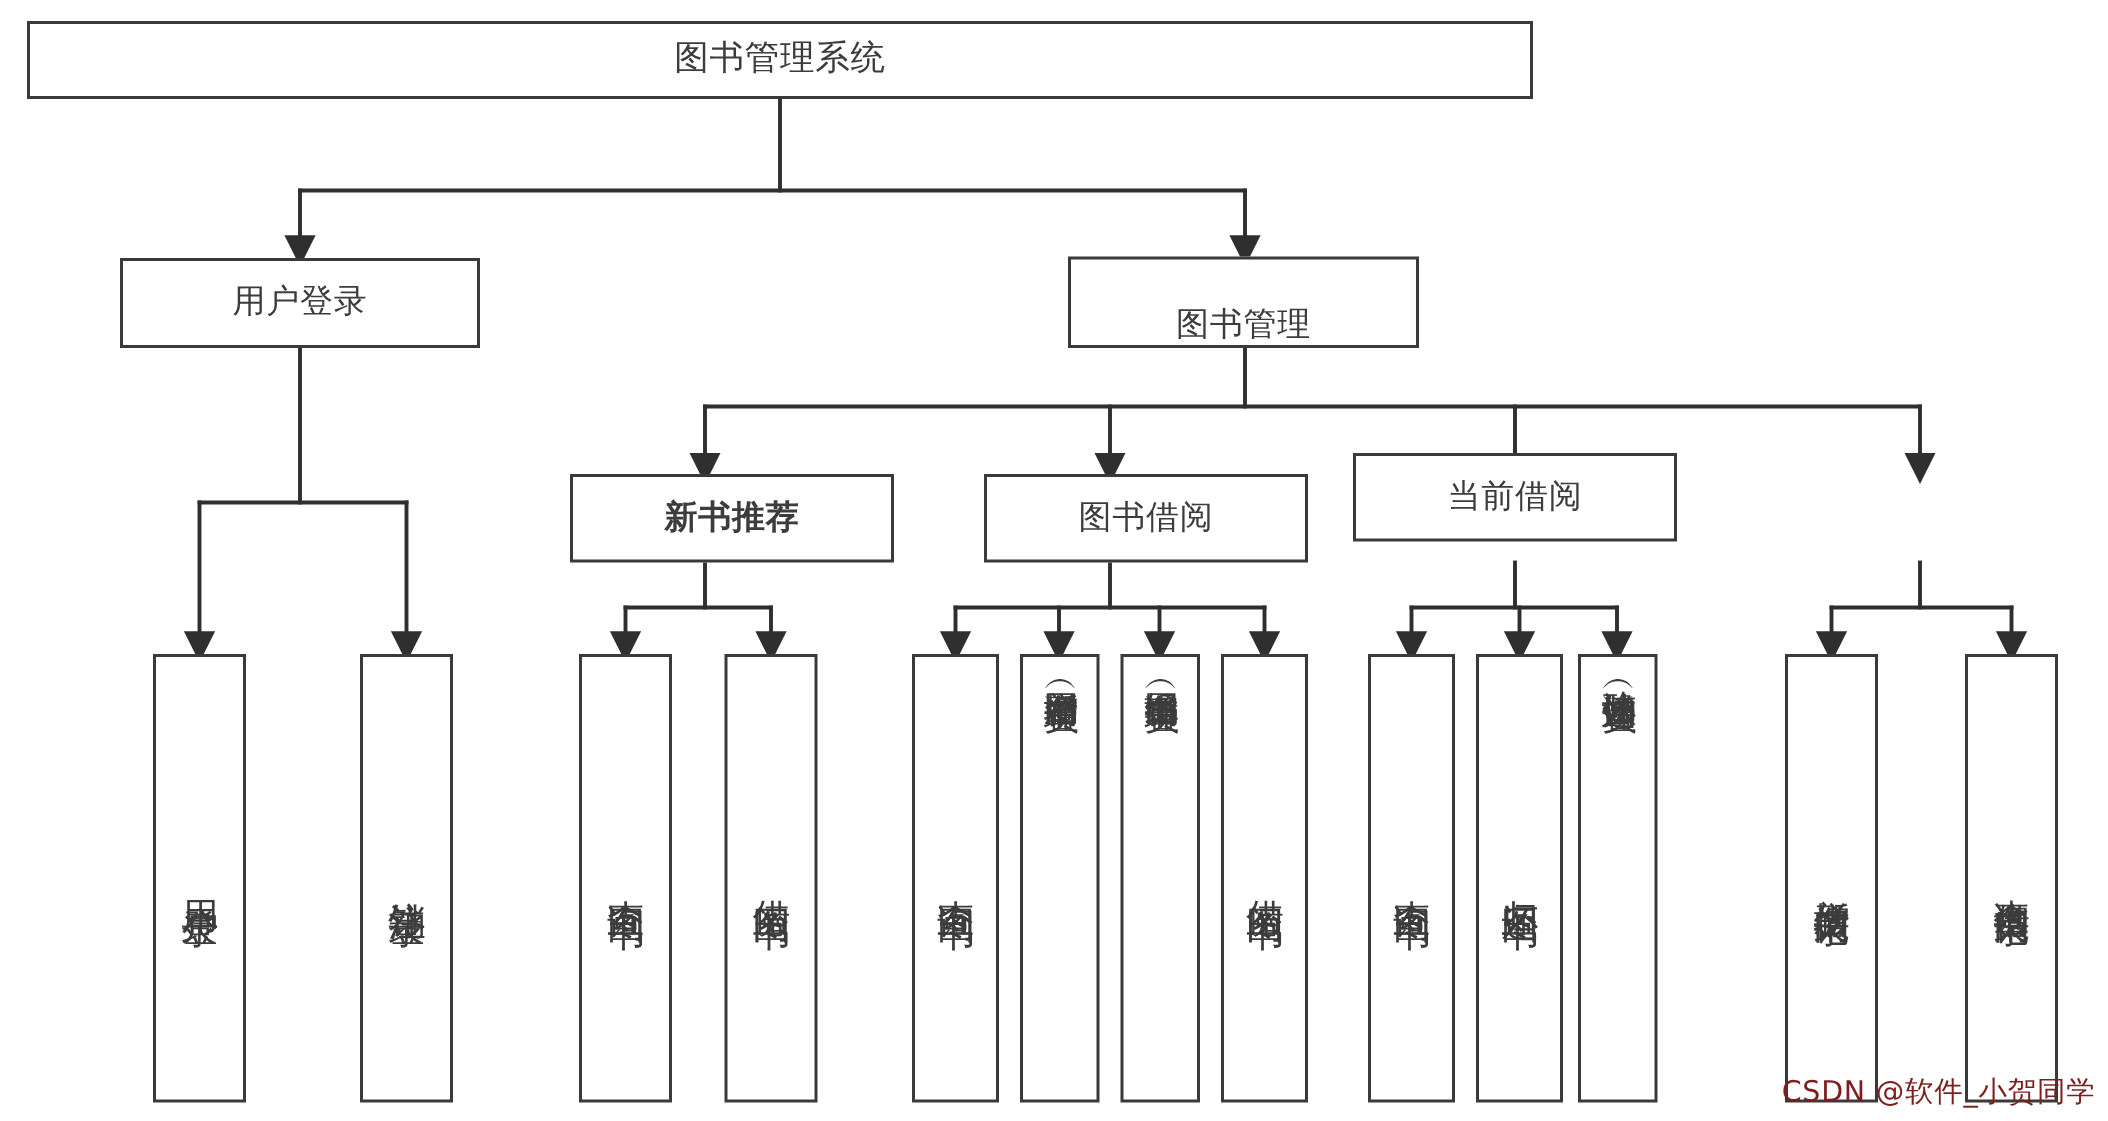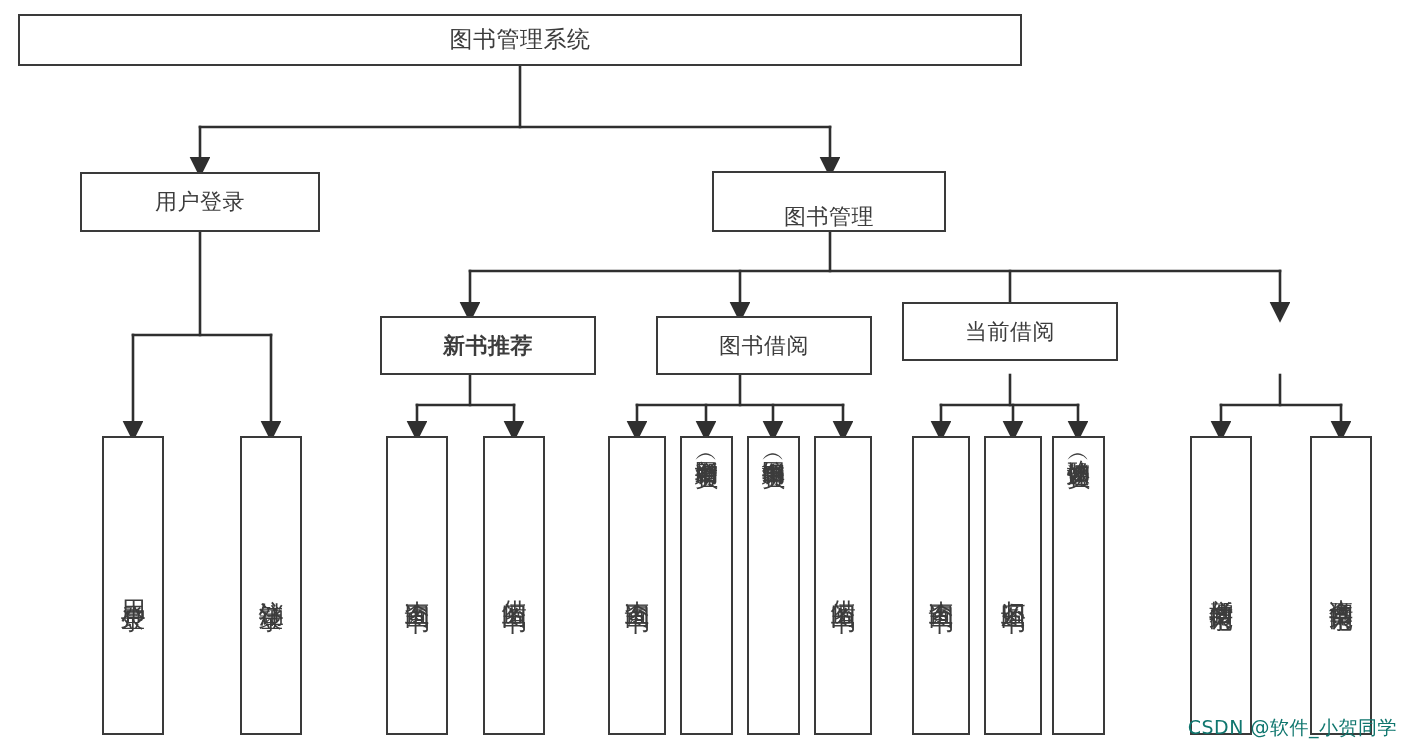--- a/index.html
+++ b/index.html
@@ -70,21 +70,21 @@
     align-items: center;
   }
   .node.vert.top-text {
     align-items: flex-start;
   }
   .watermark {
     position: absolute;
     right: 8px;
     bottom: 6px;
     font-size: 19px;
-    color: #0f766e;
+    color: #7f1d1d;
     letter-spacing: 0.5px;
     z-index: 5;
     white-space: nowrap;
     font-family: "DejaVu Sans", "Liberation Sans", sans-serif;
   }
 </style>
 </head>
 <body>
 
 <div id="diagram-root">

